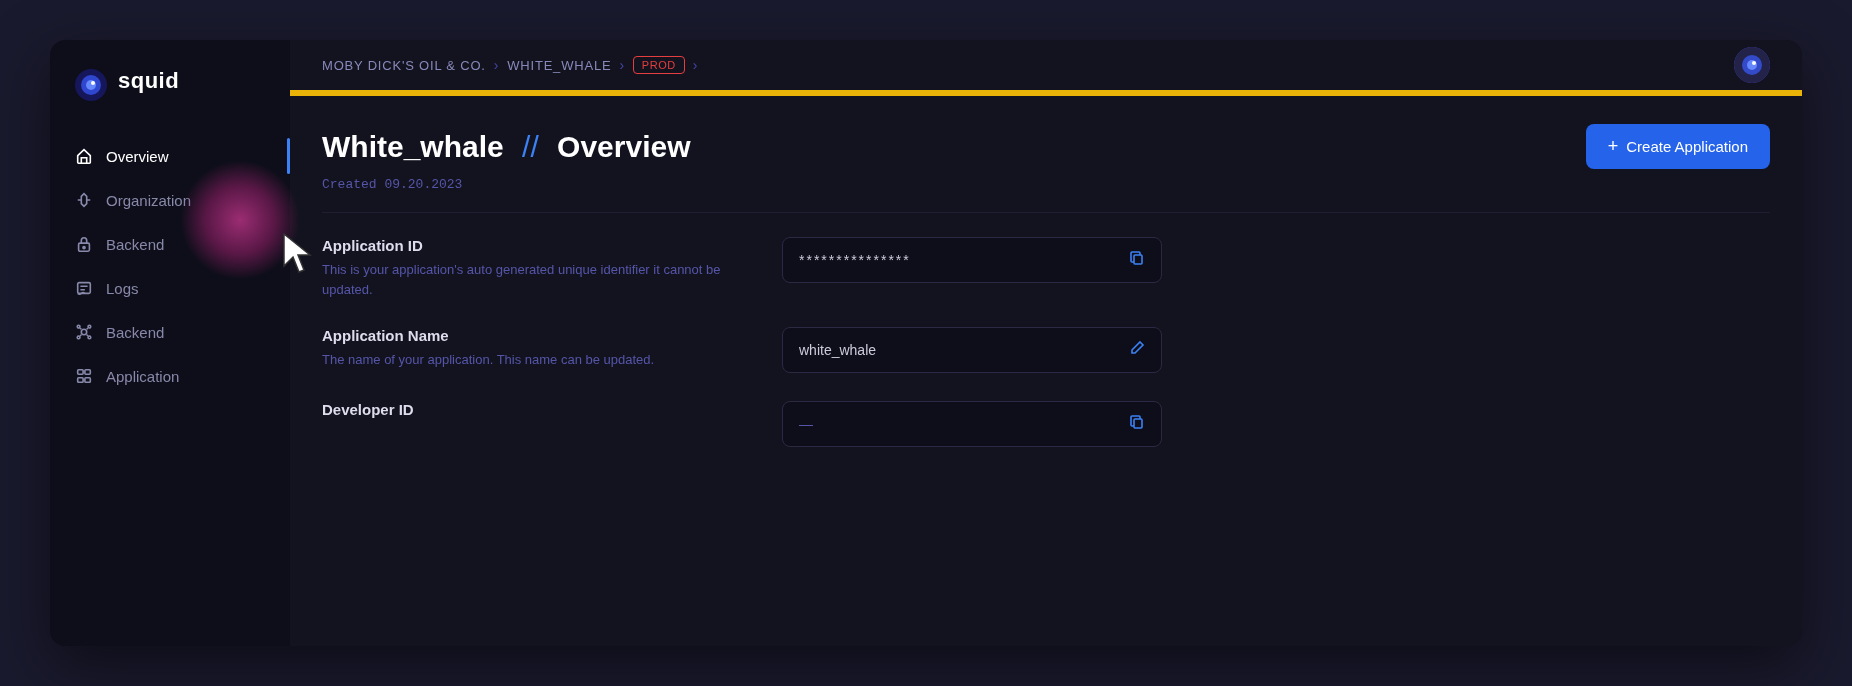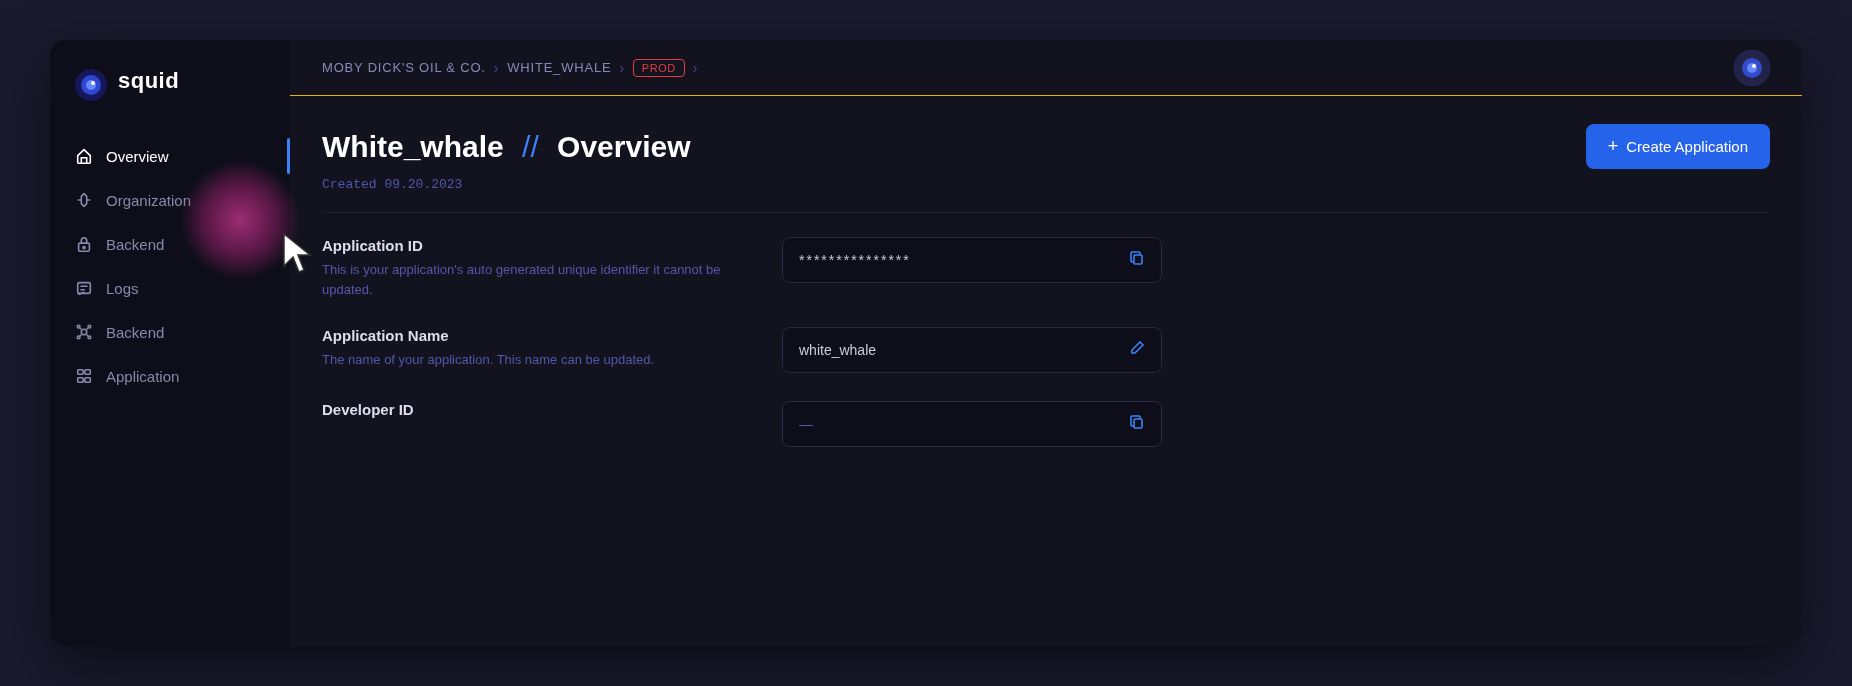--- a/index.html
+++ b/index.html
@@ -117,21 +117,21 @@
       background: #13131f;
       overflow: hidden;
     }
     
     .topbar {
       display: flex;
       align-items: center;
       justify-content: space-between;
       padding: 0 32px;
       height: 56px;
-      border-bottom: 1px solid #eab308;
+      border-bottom: 6px solid #eab308;
       flex-shrink: 0;
     }
     .breadcrumb {
       display: flex;
       align-items: center;
       gap: 8px;
       font-size: 13px;
       color: #6666aa;
       letter-spacing: 0.8px;
       text-transform: uppercase;

